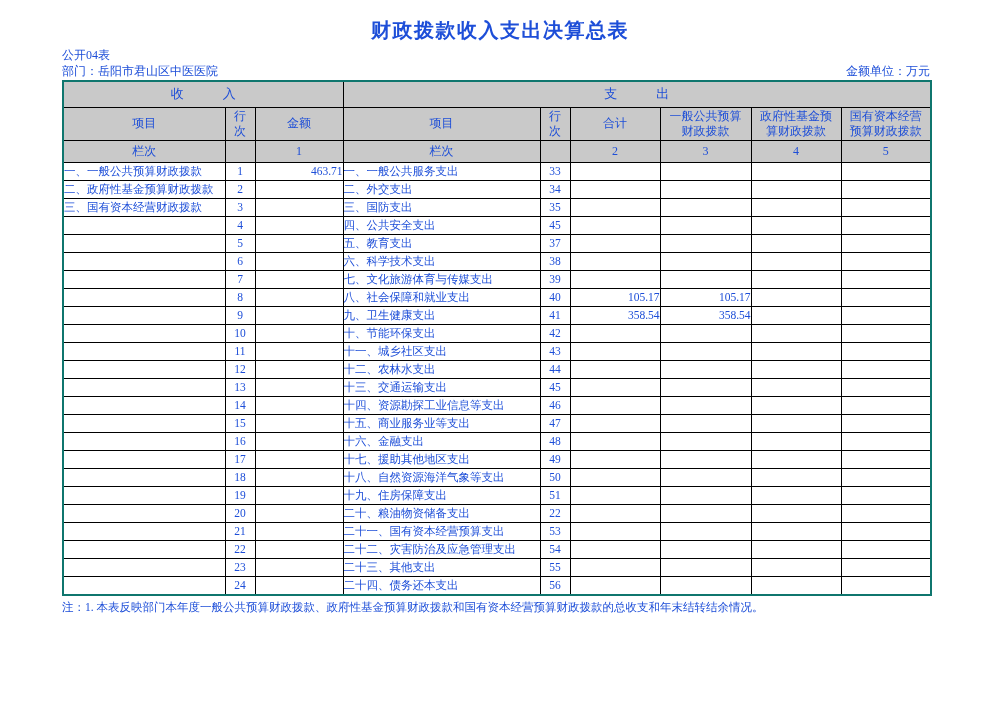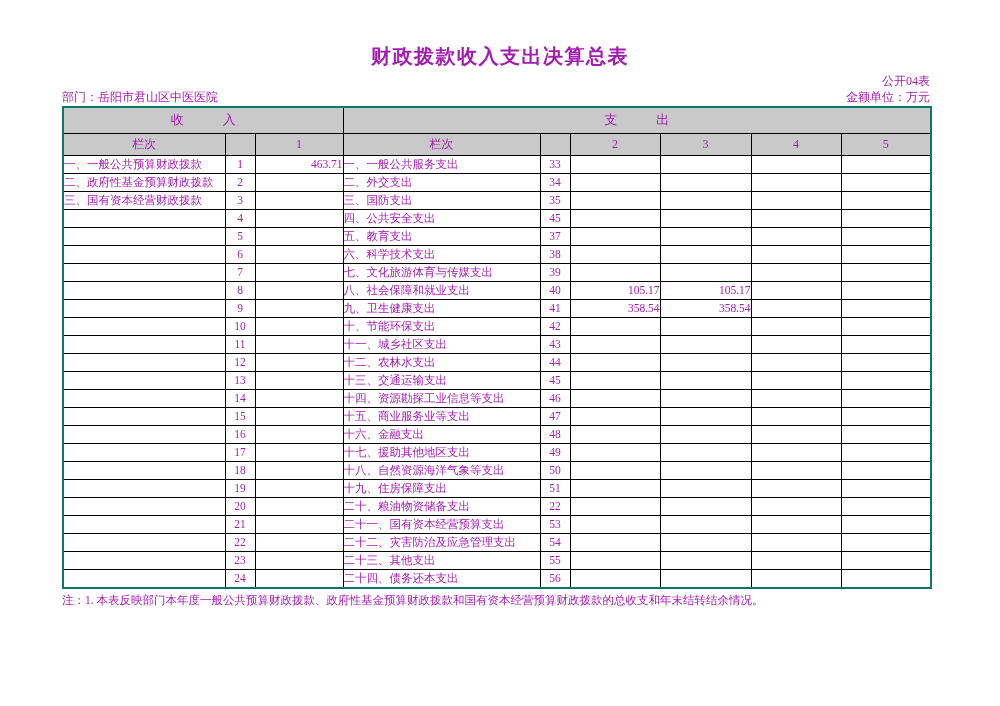--- a/index.html
+++ b/index.html
@@ -1,35 +1,34 @@
 <!DOCTYPE html>
 <html><head>
 <meta charset="utf-8">
 <style>
   html,body{margin:0;padding:0;background:#fff;}
   .page{
     position:relative;
     width:1000px;height:706px;
     background:#ffffff;
-    color:#a21caf;
+    color:#1d4ed8;
     font-family:"Liberation Serif","DejaVu Serif",serif;
     overflow:hidden;
     box-sizing:border-box;
-    padding-top:44px;
+    padding-top:18px;
   }
   .page-title{
     text-align:center;
     font-size:20px;
     font-weight:bold;
     letter-spacing:1.5px;
     line-height:24px;
   }
   .container{width:868px;margin-left:62px;}
   .code-line{
-    text-align:right;
     font-size:12px;
     margin-top:6px;
     line-height:15px;
   }
   .meta-line{
     display:flex;
     justify-content:space-between;
     font-size:12px;
     line-height:16px;
     margin-bottom:1px;
@@ -112,20 +111,31 @@
           <col style="width:90px">
         <col style="width:91px">
           <col style="width:90px">
           <col style="width:90px">
       </colgroup>
       <thead>
         <tr class="banner-row">
           <th colspan="3">收　　　入</th>
           <th colspan="6">支　　　出</th>
         </tr>
+        <tr class="cols-row">
+          <th>项目</th>
+          <th>行次</th>
+          <th>金额</th>
+          <th>项目</th>
+          <th>行次</th>
+          <th>合计</th>
+          <th>一般公共预算财政拨款</th>
+          <th>政府性基金预算财政拨款</th>
+          <th>国有资本经营预算财政拨款</th>
+        </tr>
         <tr class="lan-row">
           <td>栏次</td>
           <td></td>
           <td>1</td>
           <td>栏次</td>
           <td></td>
           <td>2</td>
           <td>3</td>
           <td>4</td>
           <td>5</td>

